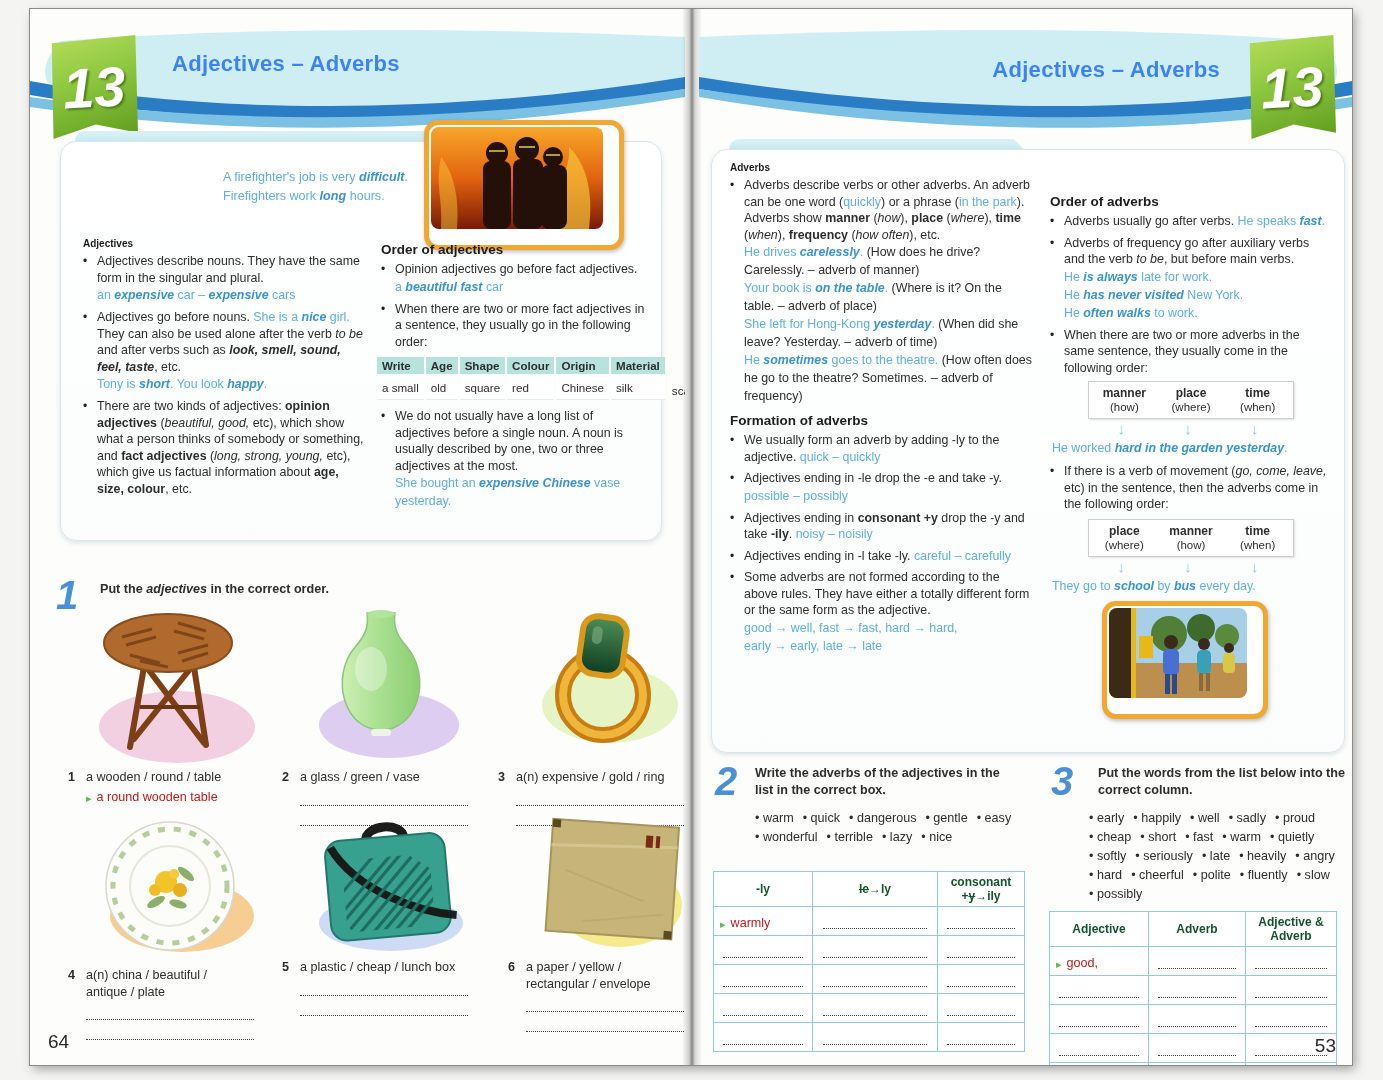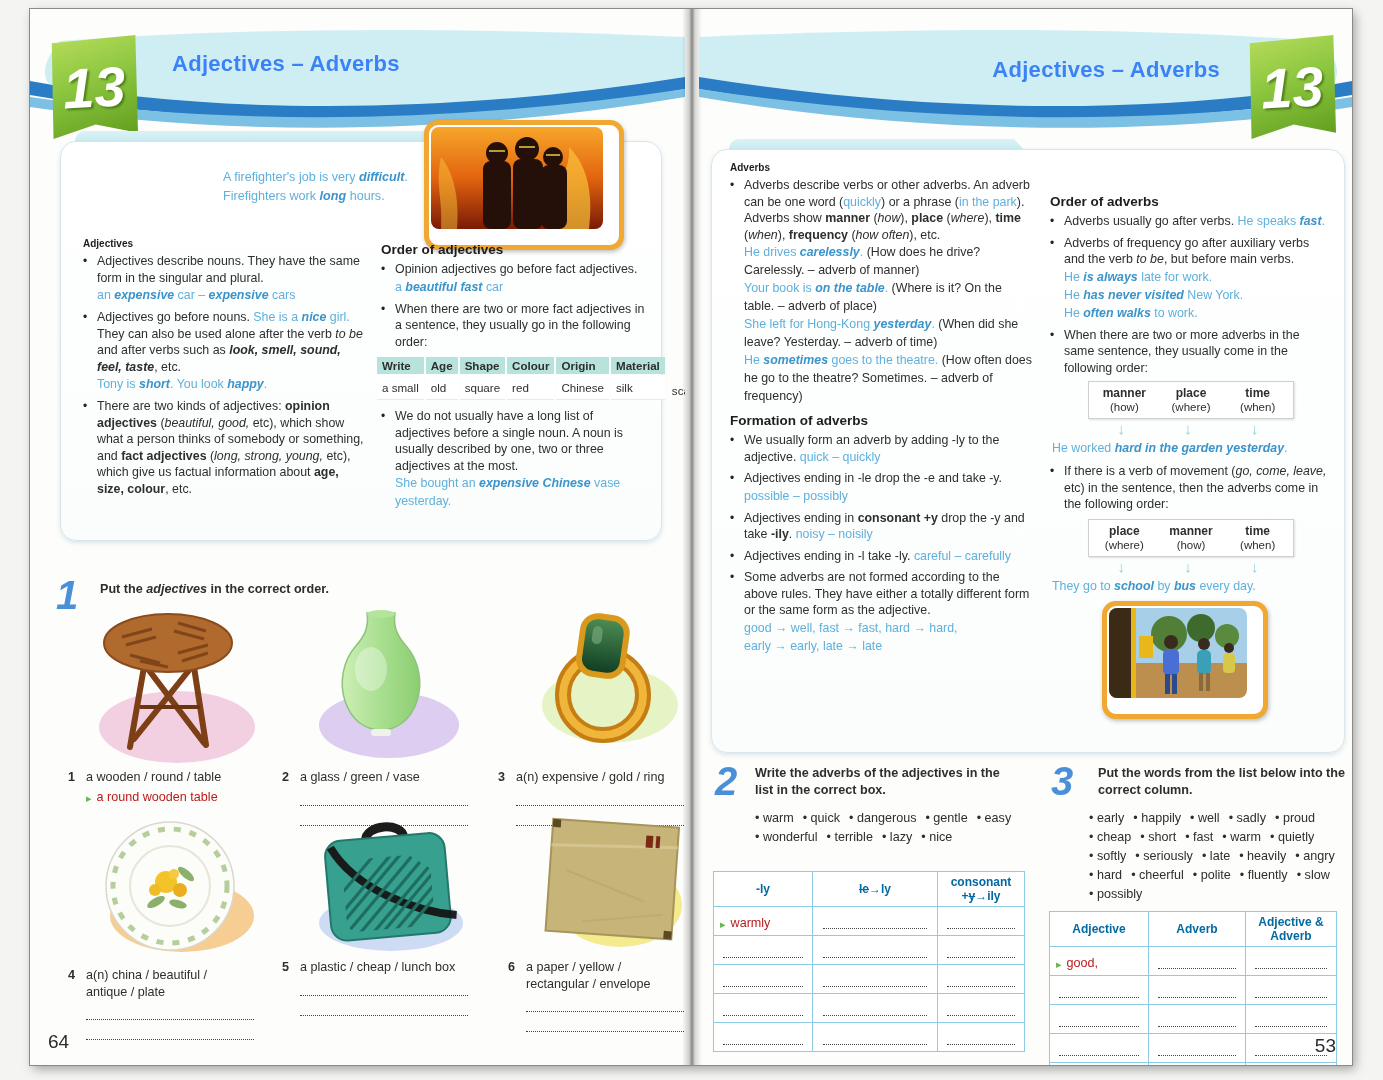--- a/index.html
+++ b/index.html
@@ -69,21 +69,21 @@
   .advbox{display:flex;border:1px solid #cfcfcb;background:#fff;box-shadow:1px 1px 2px rgba(0,0,0,.12);
           width:200px;padding:4px 2px;}
   .advbox .bc{flex:1;text-align:center;}
   .advbox .b1{font-size:12px;font-weight:bold;line-height:14px;}
   .advbox .b2{font-size:11.5px;line-height:14px;}
   .arrows{display:flex;width:200px;justify-content:space-around;color:#8fd0da;font-size:15px;line-height:16px;}
 
   
   .extab{border-collapse:collapse;background:#fff;}
   .extab th,.extab td{border:1.4px solid #8ecbe4;font-size:12px;padding:3px 6px;}
-  .extab th{font-weight:bold;color:#0369a1;text-align:center;}
+  .extab th{font-weight:bold;color:#14532d;text-align:center;}
   .extab td{height:22px;vertical-align:bottom;}
   .extab .dl{width:92%;margin:0 auto 3px auto;}
   .strike{text-decoration:line-through;}
   .exwords{position:absolute;font-size:12.6px;line-height:19px;}
   .wi{margin-right:9px;white-space:nowrap;}
   .pagenum{position:absolute;font-size:19px;color:#2b2b2b;}
 </style>
 </head>
 <body>
 

